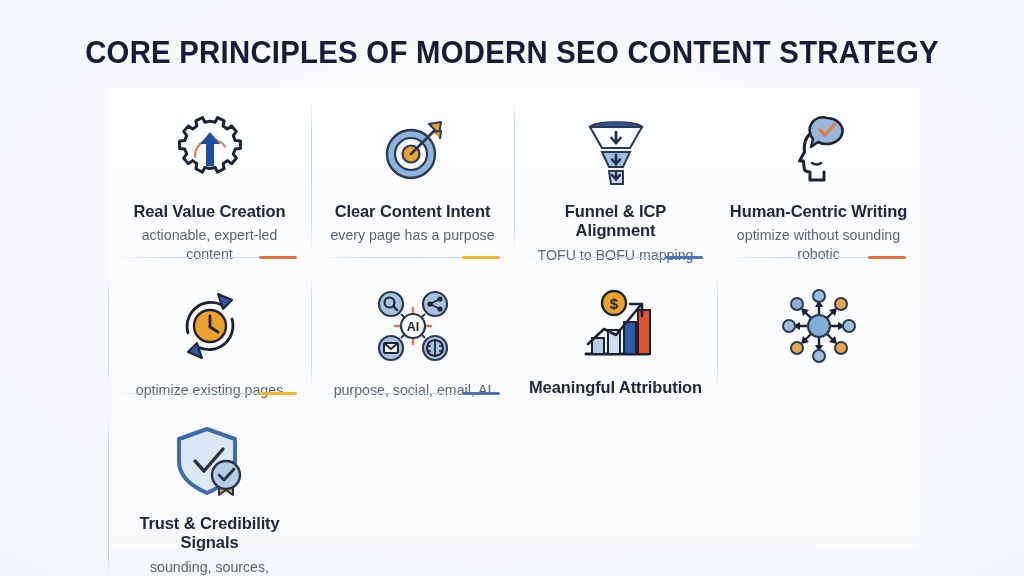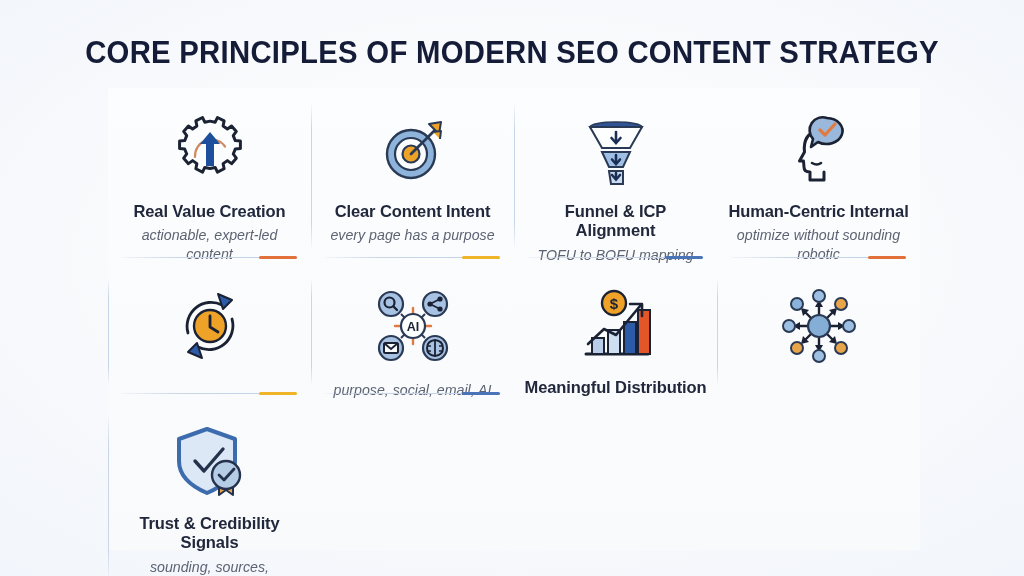--- a/index.html
+++ b/index.html
@@ -95,21 +95,20 @@
     text-align:center;
     line-height:1.18;
     margin-top:2px;
   }
   .card-sub {
     font-size:14.2px;
     color:#5c6372;
     text-align:center;
     line-height:1.3;
     margin-top:5px;
-    font-style:italic;
   }
 </style>
 </head>
 <body>
 
 <div id="slide">
 
   <div class="title-wrap">
     <span class="title">CORE PRINCIPLES OF MODERN SEO CONTENT STRATEGY</span>
   </div>
@@ -183,39 +182,40 @@
 
       <div class="cell">
         <div class="icon">
           <svg width="80" height="80" viewBox="0 0 80 80">
             <path d="M45 62 v8 h-14 v-8 q-6 0 -6 -5 l-0.5 -6 h-4 l5 -9 q-2 -18 14 -22" fill="none" stroke="#1b2233" stroke-width="3" stroke-linecap="round" stroke-linejoin="round"></path>
             <path d="M33 53 q5 3 9 0" fill="none" stroke="#1b2233" stroke-width="2.6" stroke-linecap="round"></path>
             <path d="M48 8 a16 13 0 1 1 -9 24 l-7 5 2 -8 a13 13 0 0 1 14 -21z" fill="#9ab7dc" stroke="#1b2233" stroke-width="2.6" stroke-linejoin="round"></path>
             <path d="M41 20 l5 5 10 -11" fill="none" stroke="#e07a3e" stroke-width="3.2" stroke-linecap="round" stroke-linejoin="round"></path>
           </svg>
         </div>
-        <div class="card-title">Human-Centric Internal</div>
+        <div class="card-title">Human-Centric Writing</div>
         <div class="card-sub">optimize without sounding robotic</div>
         <div class="divider">
           <div class="line"></div>
           <div class="accent" style="background:#e2703a"></div>
         </div>
       </div>
 
       <div class="cell vsep">
         <div class="icon">
           <svg width="80" height="80" viewBox="0 0 80 80">
             <path d="M18 47 a24 24 0 0 1 34 -28" fill="none" stroke="#1b2233" stroke-width="2.8" stroke-linecap="round"></path>
             <path d="M62 33 a24 24 0 0 1 -34 28" fill="none" stroke="#1b2233" stroke-width="2.8" stroke-linecap="round"></path>
             <path d="M48 8 l14 6 -9 9z" fill="#2c5ca8" stroke="#1b2233" stroke-width="2" stroke-linejoin="round"></path>
             <path d="M32 72 l-14 -6 9 -9z" fill="#2c5ca8" stroke="#1b2233" stroke-width="2" stroke-linejoin="round"></path>
             <circle cx="40" cy="40" r="16" fill="#efa228" stroke="#1b2233" stroke-width="2.4"></circle>
             <path d="M40 30 v11 l8 5" fill="none" stroke="#1b2233" stroke-width="2.8" stroke-linecap="round" stroke-linejoin="round"></path>
           </svg>
         </div>
+        <div class="card-sub">optimize existing pages</div>
         <div class="divider">
           <div class="line"></div>
           <div class="accent" style="background:#f0b429"></div>
         </div>
       </div>
 
       <div class="cell vsep">
         <div class="icon">
           <svg width="84" height="84" viewBox="0 0 84 84">
             <g stroke="#2a3a55" stroke-width="2">
@@ -275,21 +275,21 @@
             <rect x="18" y="52" width="12" height="16" fill="#b9cde8" stroke="#1b2233" stroke-width="2"></rect>
             <rect x="34" y="44" width="12" height="24" fill="#cddff1" stroke="#1b2233" stroke-width="2"></rect>
             <rect x="50" y="36" width="12" height="32" fill="#2c5ca8" stroke="#1b2233" stroke-width="2"></rect>
             <rect x="64" y="24" width="12" height="44" fill="#e2562a" stroke="#1b2233" stroke-width="2"></rect>
             <path d="M14 58 L30 43 L42 49 L66 20" fill="none" stroke="#1b2233" stroke-width="2.6" stroke-linecap="round" stroke-linejoin="round"></path>
             <path d="M56 18 l12 0 0 12" fill="none" stroke="#1b2233" stroke-width="2.6" stroke-linecap="round" stroke-linejoin="round"></path>
             <circle cx="40" cy="17" r="12" fill="#efa228" stroke="#1b2233" stroke-width="2.4"></circle>
             <text x="40" y="23" font-family="Liberation Sans, sans-serif" font-size="15" font-weight="bold" fill="#1b2233" text-anchor="middle">$</text>
           </svg>
         </div>
-        <div class="card-title">Meaningful Distribution</div>
+        <div class="card-title">Meaningful Attribution</div>
       </div>
 
       <div class="cell vsep">
         <div class="icon">
           <svg width="84" height="84" viewBox="0 0 84 84">
             <g stroke="#1b2233" stroke-width="2.4" stroke-linecap="round" fill="none">
               <line x1="42" y1="34" x2="42" y2="20"></line>
                 <line x1="42" y1="50" x2="42" y2="64"></line>
               <line x1="34" y1="42" x2="20" y2="42"></line>
                 <line x1="50" y1="42" x2="64" y2="42"></line>

